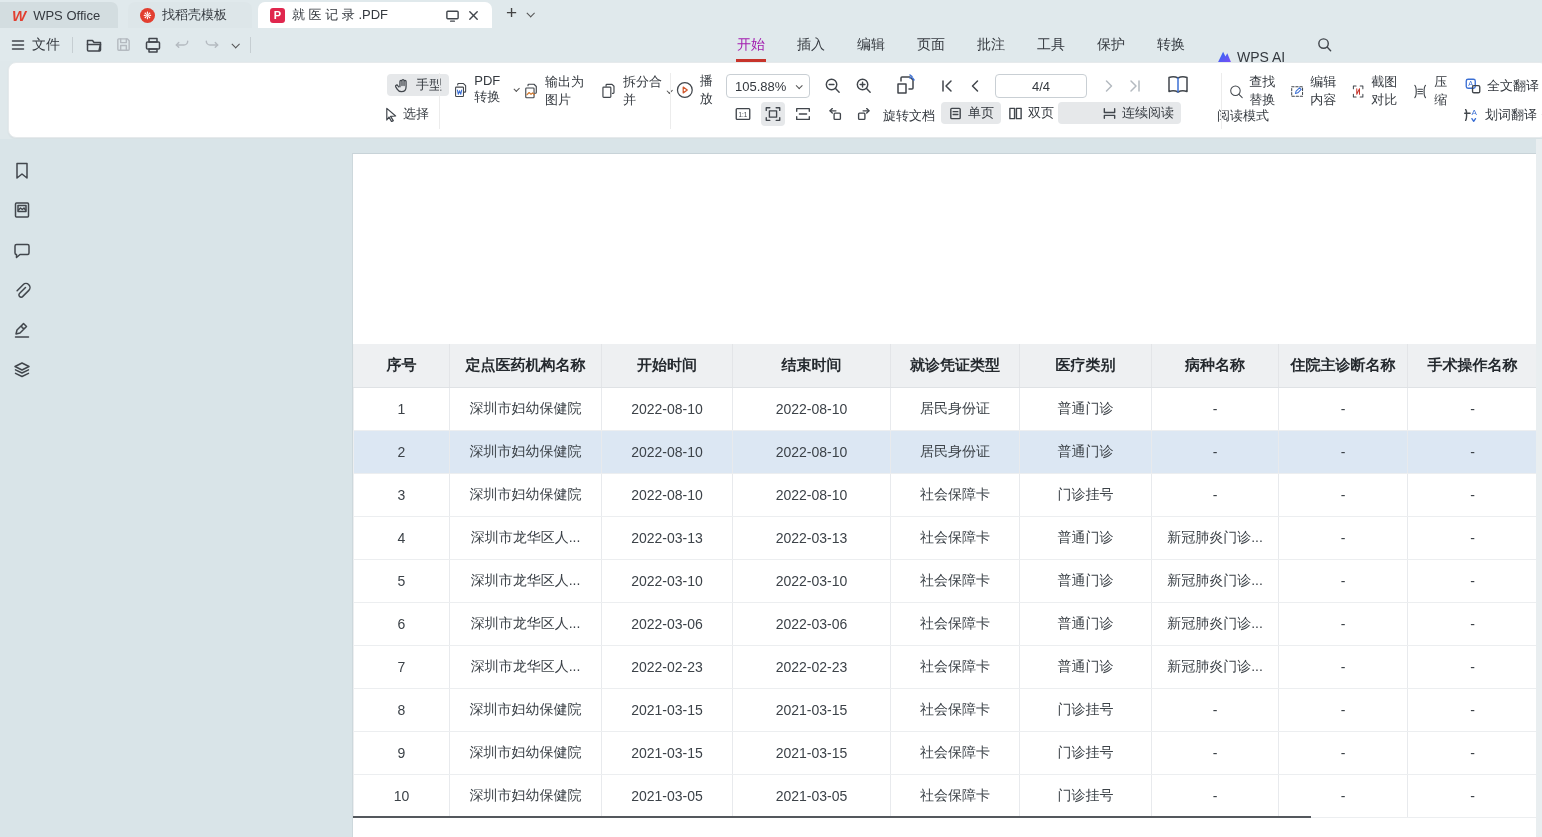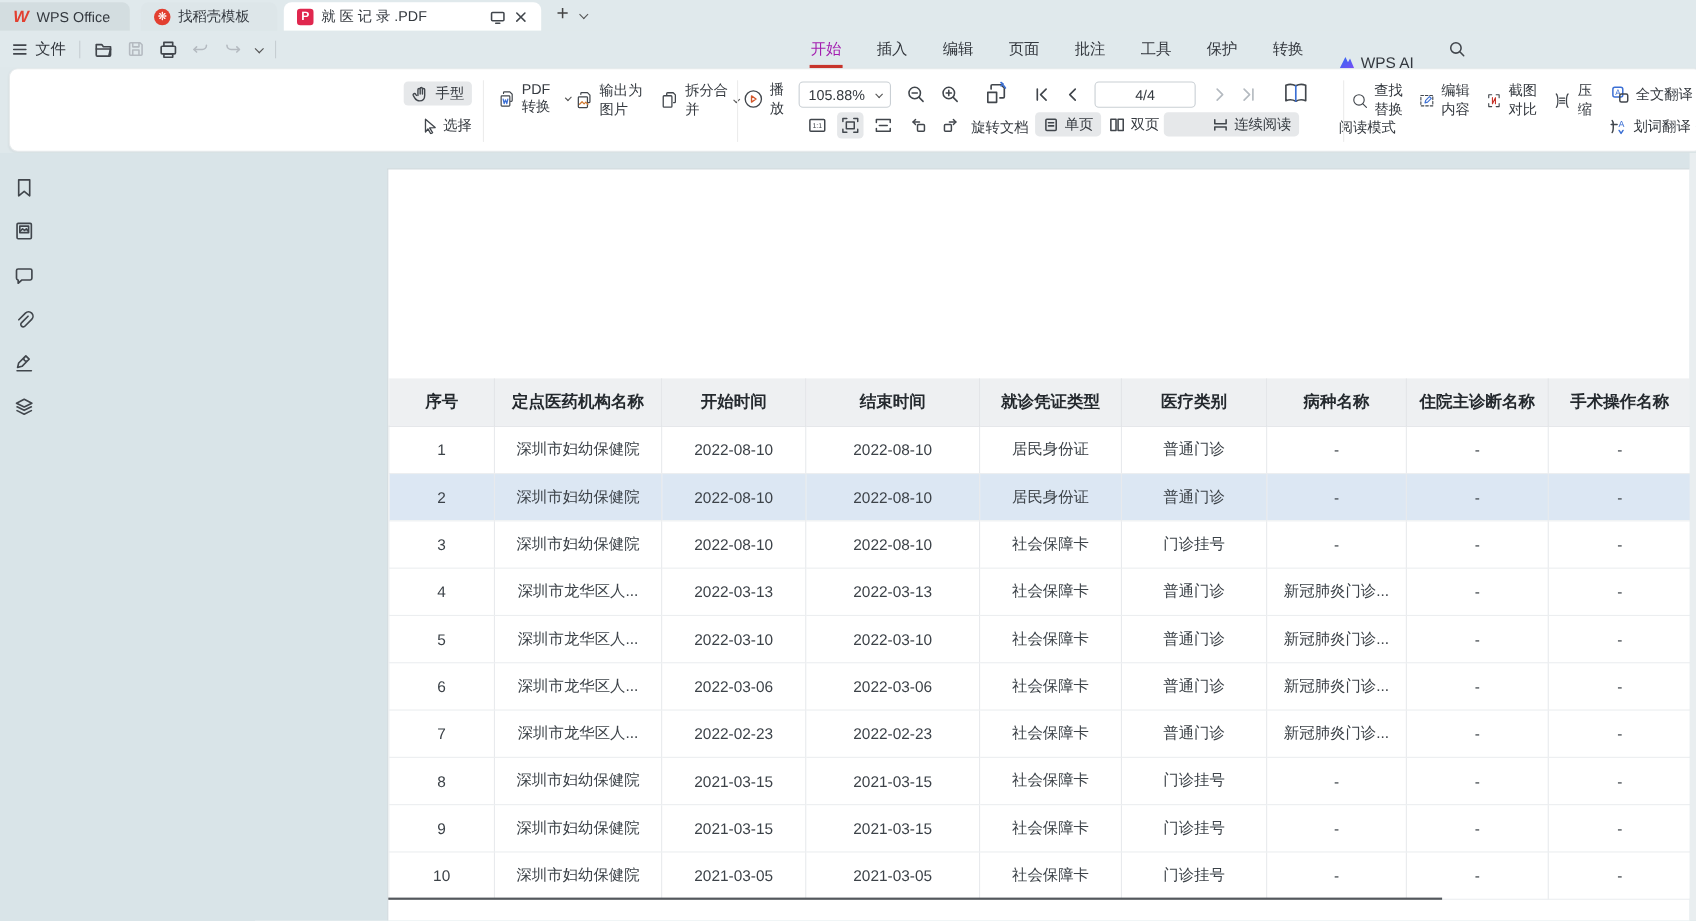--- a/index.html
+++ b/index.html
@@ -183,21 +183,21 @@
       <svg class="ic" width="17" height="17" viewBox="0 0 18 18">
           <circle cx="8" cy="8" r="5"></circle>
           <path d="M12 12l3.5 3.5"></path>
         </svg>
     </span>
   </div>
 </div>
 
 <div class="toolcard">
 
-  <div class="tbtn sel" style="left:358px; top:11px;">
+  <div class="tbtn sel" style="left:378px; top:11px;">
     <svg class="ic" width="17" height="17" viewBox="0 0 20 20">
       <path d="M7 11.5V5.2a1.2 1.2 0 012.4 0V10m0-5.8a1.2 1.2 0 012.4 0V10m0-4.8a1.2 1.2 0 012.4 0v6.3c0 3.6-2.2 5.8-5.4 5.8-2.6 0-3.9-1-5.1-3l-1.6-2.7c-.5-.9-.2-1.8.7-2.1.7-.2 1.4.1 1.8.8l.8 1.2"></path>
     </svg>
     <span>手型</span>
   </div>
   <div class="tbtn" style="left:366px; top:40px;">
     <svg class="ic" width="16" height="16" viewBox="0 0 20 20">
       <path d="M6 3l11 9.5-6.3.4 3.4 5.4-2.1 1.2-3.2-5.6L6 17.5z"></path>
     </svg>
     <span>选择</span>

